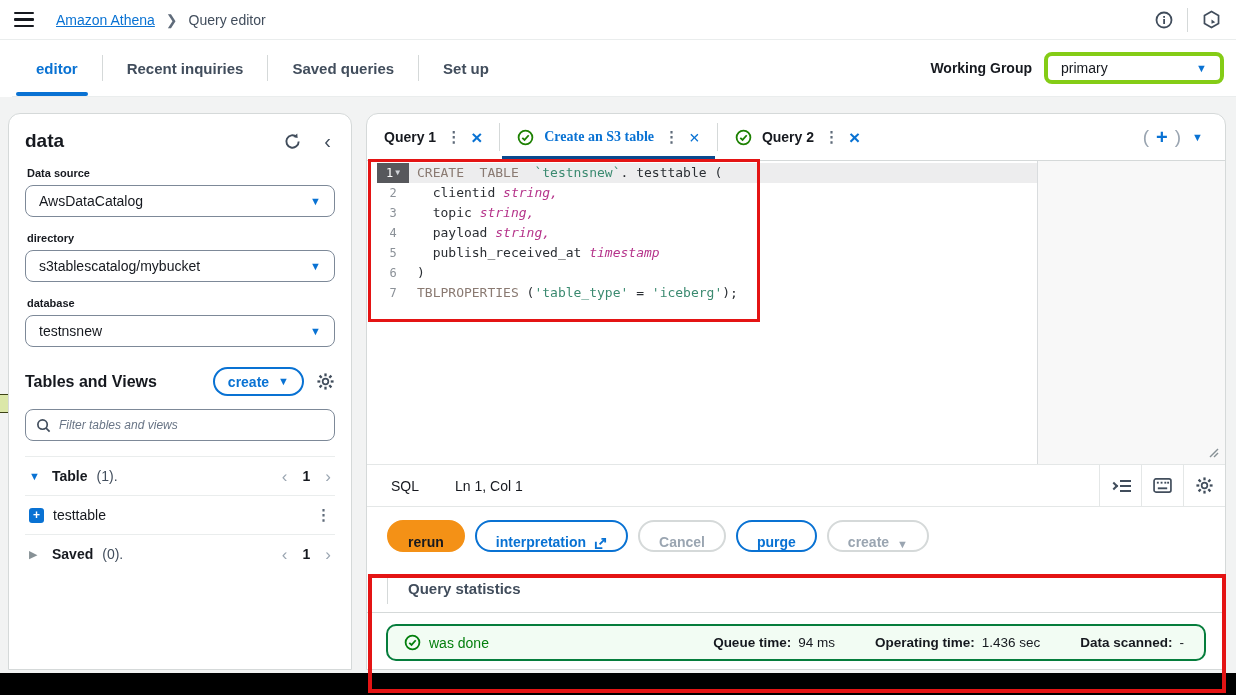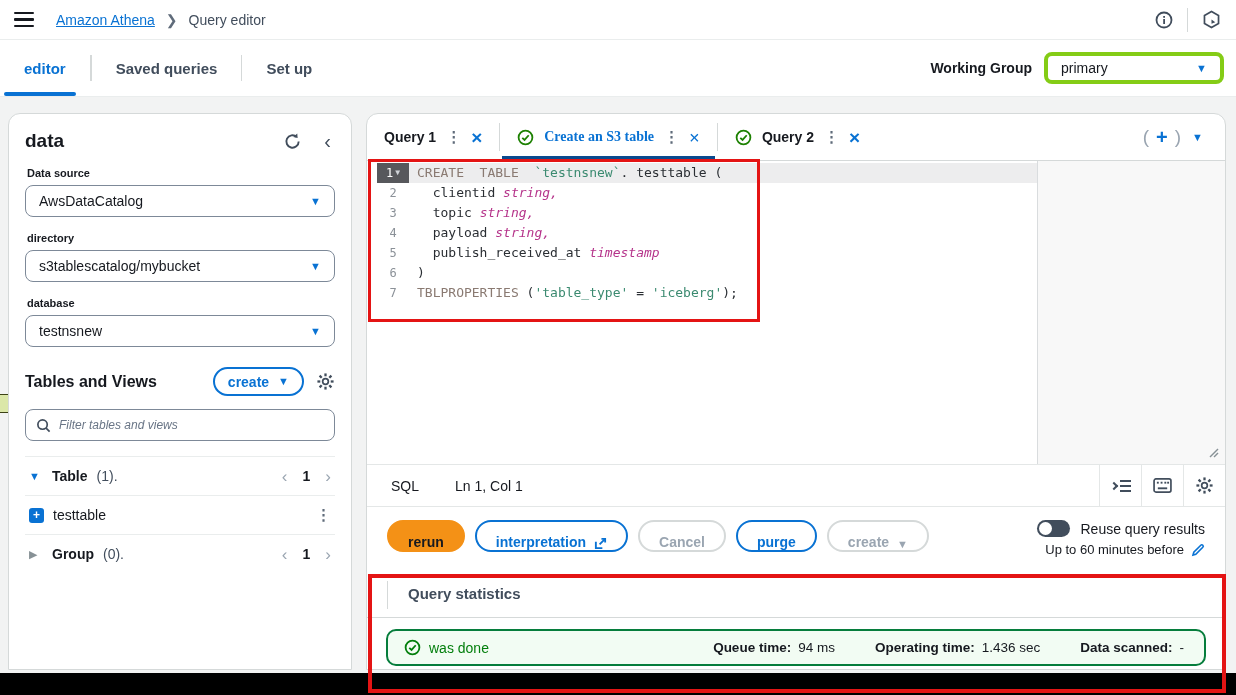--- a/index.html
+++ b/index.html
@@ -14,21 +14,21 @@
   .hamburger { width:20px; display:flex; flex-direction:column; gap:4px; cursor:pointer; }
   .hamburger div { height:2.5px; background:#16191f; border-radius:1px; }
   .crumb-link { color:#0972d3; text-decoration:underline; font-size:14px; margin-left:22px; cursor:pointer; }
   .crumb-sep { color:#5f6b7a; margin:0 11px; font-size:14px; }
   .crumb-cur { color:#414d5c; font-size:14px; }
   .topbar-right { margin-left:auto; display:flex; align-items:center; gap:12px; }
   .tb-sep { width:1px; height:24px; background:#d5d9d9; }
   .tb-icon { width:22px; height:22px; display:flex; align-items:center; justify-content:center; cursor:pointer; }
 
   
-  .navrow { position:absolute; top:40px; left:0; right:0; height:57px; background:#fff;
+  .navrow { position:absolute; top:40px; left:12px; right:0; height:57px; background:#fff;
     border-bottom:1px solid #eaeded; display:flex; align-items:center; z-index:4; }
   .nav-tab { padding:0 24px; font-size:15px; font-weight:bold; color:#414d5c; height:100%;
     display:flex; align-items:center; position:relative; cursor:pointer; }
   .nav-tab.active { color:#0972d3; }
   .nav-tab.active::after { content:""; position:absolute; left:4px; right:14px; bottom:0; height:4px;
     background:#0972d3; border-radius:2px; }
   .nav-sep { width:1px; height:26px; background:#d5d9d9; }
   .wg { margin-left:auto; display:flex; align-items:center; gap:12px; padding-right:12px; }
   .wg-label { font-weight:bold; font-size:14px; }
   .wg-select { width:180px; height:32px; border:4px solid #84cc16; border-radius:8px; background:#fff;
@@ -180,20 +180,23 @@
         </svg>
     </div>
   </div>
 </div>
 
 <div class="navrow">
   <div class="nav-tab active">
       <span>editor</span>
     </div>
   <div class="nav-sep"></div>
+  <div class="nav-tab">
+      <span>Recent inquiries</span>
+    </div>
   <div class="nav-sep"></div>
   <div class="nav-tab">
       <span>Saved queries</span>
     </div>
   <div class="nav-sep"></div>
   <div class="nav-tab">
       <span>Set up</span>
     </div>
   <div class="wg">
     <span class="wg-label">Working Group</span>
@@ -284,21 +287,21 @@
           <span class="pg-chev">›</span>
         </div>
       </div>
       <div class="tree-row">
         <span class="tbl-icon">+</span>
         <span>testtable</span>
         <span class="kebab" style="margin-left:auto;">⋮</span>
       </div>
       <div class="tree-row">
         <span class="expander exp-closed">▶</span>
-        <span class="group-label">Group</span>
+        <span class="group-label">Saved</span>
         <span class="group-count">(0).</span>
         <div class="pager">
           <span class="pg-chev">‹</span>
           <span class="pg-num">1</span>
           <span class="pg-chev">›</span>
         </div>
       </div>
     </div>
   </div>
 
@@ -459,34 +462,20 @@
       <div class="btn btn-gray">
           <span>Cancel</span>
         </div>
       <div class="btn btn-blue">
           <span>purge</span>
         </div>
       <div class="btn btn-gray">
         <span>create</span>
         <span style="color:#9aa5b1; font-size:11px;">▼</span>
       </div>
-      <div class="reuse">
-        <div class="toggle-row">
-          <div class="toggle"></div>
-          <span class="reuse-label">Reuse query results</span>
-        </div>
-        <div class="reuse-sub">
-          <span>Up to 60 minutes before</span>
-          <span>
-            <svg width="14" height="14" viewBox="0 0 14 14">
-                <path d="M2 12 L2.8 9.2 L9.8 2.2 A1.4 1.4 0 0 1 11.8 4.2 L4.8 11.2 Z" fill="none" stroke="#0972d3" stroke-width="1.6"></path>
-              </svg>
-          </span>
-        </div>
-      </div>
     </div>
 
     <div class="results-tabs">
       <div class="rtab-sep"></div>
       <div class="rtab"><span>Query statistics</span></div>
     </div>
 
     <div class="status-banner">
       <div class="banner-msg">
         <span>

